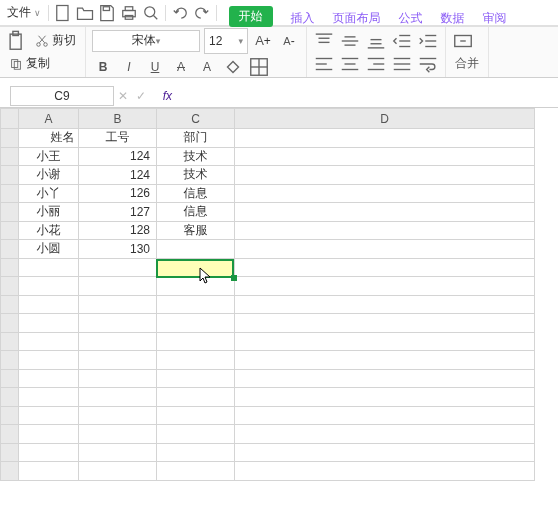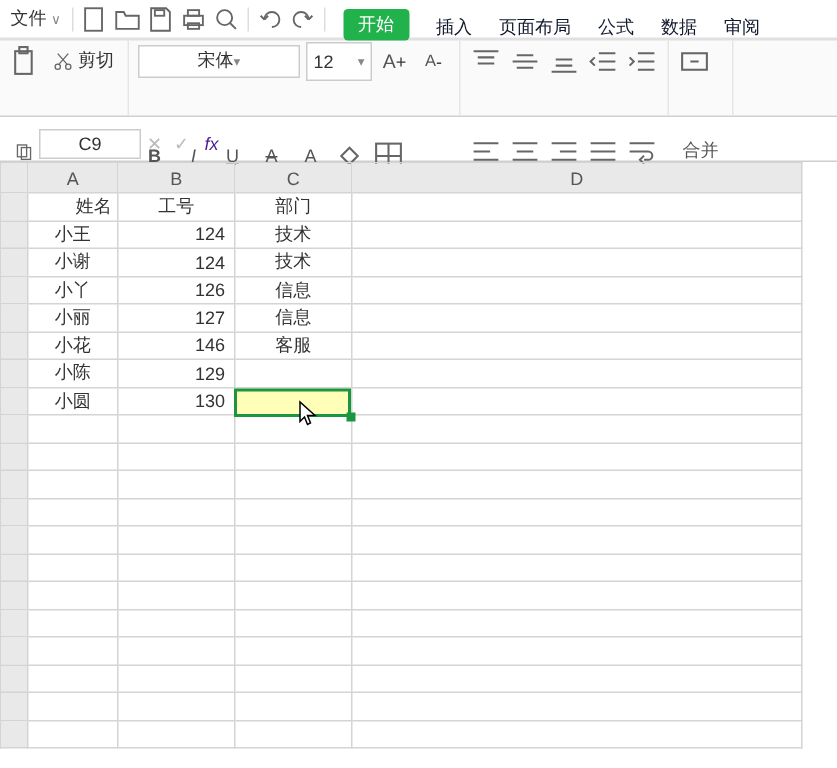--- a/index.html
+++ b/index.html
@@ -1,33 +1,33 @@
 <!DOCTYPE html>
 <html><head>
 <meta charset="utf-8">
 <style>
 *{box-sizing:border-box;margin:0;padding:0;font-family:"Microsoft YaHei",Arial,sans-serif;font-size:12px;color:#333;}
 body{background:#fff;width:558px;height:512px;overflow:hidden;position:relative;}
 .menubar{display:flex;align-items:center;height:26px;background:#fff;border-bottom:1px solid #e0e0e0;padding:5px 4px;gap:2px;}
 .menubar .icn{width:20px;height:20px;display:flex;align-items:center;justify-content:center;color:#555;cursor:pointer;}
 .menubar .sep{width:1px;height:16px;background:#ddd;margin:0 2px;}
 .tabs{display:flex;align-items:flex-end;height:28px;padding-left:8px;gap:18px;}
-.tabs .tab{cursor:pointer;color:#0f172a;}
+.tabs .tab{cursor:pointer;color:#8b5cf6;}
 .tabs .tab.active{background:#22b24c;color:#fff;padding:2px 10px;border-radius:3px;}
 .ribbon{display:flex;height:52px;border-top:1px solid #e0e0e0;border-bottom:1px solid #cfcfcf;background:#fafafa;}
 .rgrp{display:flex;flex-direction:column;justify-content:center;padding:0 6px;border-right:1px solid #e5e5e5;gap:3px;}
-.rrow{display:flex;align-items:center;gap:4px;margin-top:37px;}
+.rrow{display:flex;align-items:center;gap:4px;}
 .rbtn{display:flex;align-items:center;gap:3px;height:20px;padding:0 3px;cursor:pointer;color:#555;}
 .rbtn svg{width:14px;height:14px;}
 .fontsel{border:1px solid #ccc;height:22px;display:flex;align-items:center;padding:0 4px;background:#fff;min-width:108px;justify-content:center;cursor:pointer;}
 .sizesel{border:1px solid #ccc;height:22px;display:flex;align-items:center;padding:12px 4px;background:#fff;min-width:44px;justify-content:space-between;cursor:pointer;}
 .ibtn{width:22px;height:20px;display:flex;align-items:center;justify-content:center;cursor:pointer;color:#555;}
 .namebox-row{display:flex;align-items:center;height:24px;border-bottom:1px solid #cfcfcf;margin-top:6px;}
-.namebox{width:68px;height:20px;border:1px solid #ccc;margin-left:26px;display:flex;align-items:center;justify-content:center;background:#fff;}
-.fx-icn{width:22px;text-align:center;color:#4c1d95;font-style:italic;}
+.namebox{width:104px;height:20px;border:1px solid #ccc;margin-left:10px;display:flex;align-items:center;justify-content:center;background:#fff;}
+.fx-icn{width:22px;text-align:right;color:#4c1d95;font-style:italic;}
 .fx-cancel,.fx-ok{width:18px;text-align:center;color:#bbb;}
 .formula{flex:1;height:20px;}
 .grid-wrap{position:relative;height:402px;overflow:hidden;}
 table.grid{border-collapse:collapse;table-layout:fixed;}
 table.grid th,table.grid td{border:1px solid #d4d4d4;height:18.5px;overflow:hidden;white-space:nowrap;font-weight:normal;}
 table.grid thead th{background:#e9e9e9;text-align:center;color:#555;height:20px;}
 table.grid .rowhdr{background:#e9e9e9;text-align:center;color:#555;width:18px;}
 .corner{background:#e9e9e9;width:18px;}
 .colA{width:60px;text-align:center;}
 .colB{width:78px;text-align:right;padding-right:6px;}
@@ -308,29 +308,22 @@
         <tr>
           <td class="rowhdr"></td>
           <td class="colA">小丽</td>
           <td class="colB">127</td>
           <td class="colC">信息</td>
           <td class="colD"></td>
         </tr>
         <tr>
           <td class="rowhdr"></td>
           <td class="colA">小花</td>
-          <td class="colB">146</td>
+          <td class="colB">128</td>
           <td class="colC">客服</td>
-          <td class="colD"></td>
-        </tr>
-        <tr>
-          <td class="rowhdr"></td>
-          <td class="colA">小陈</td>
-          <td class="colB">129</td>
-          <td class="colC"></td>
           <td class="colD"></td>
         </tr>
         <tr>
           <td class="rowhdr"></td>
           <td class="colA">小圆</td>
           <td class="colB">130</td>
           <td class="colC"></td>
           <td class="colD"></td>
         </tr>
         <tr>

